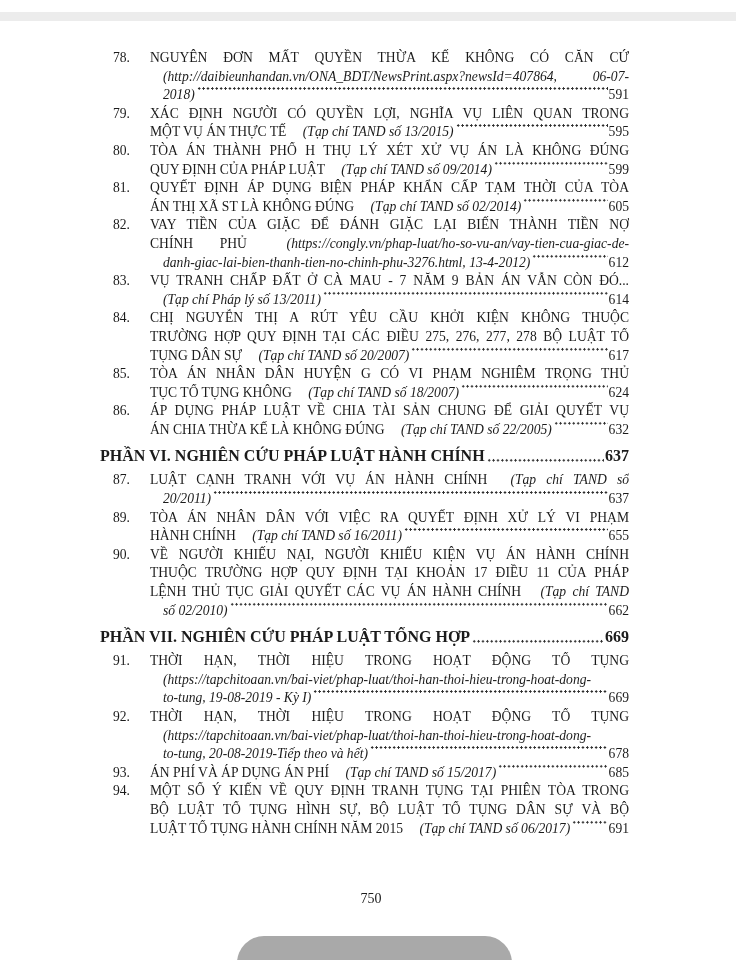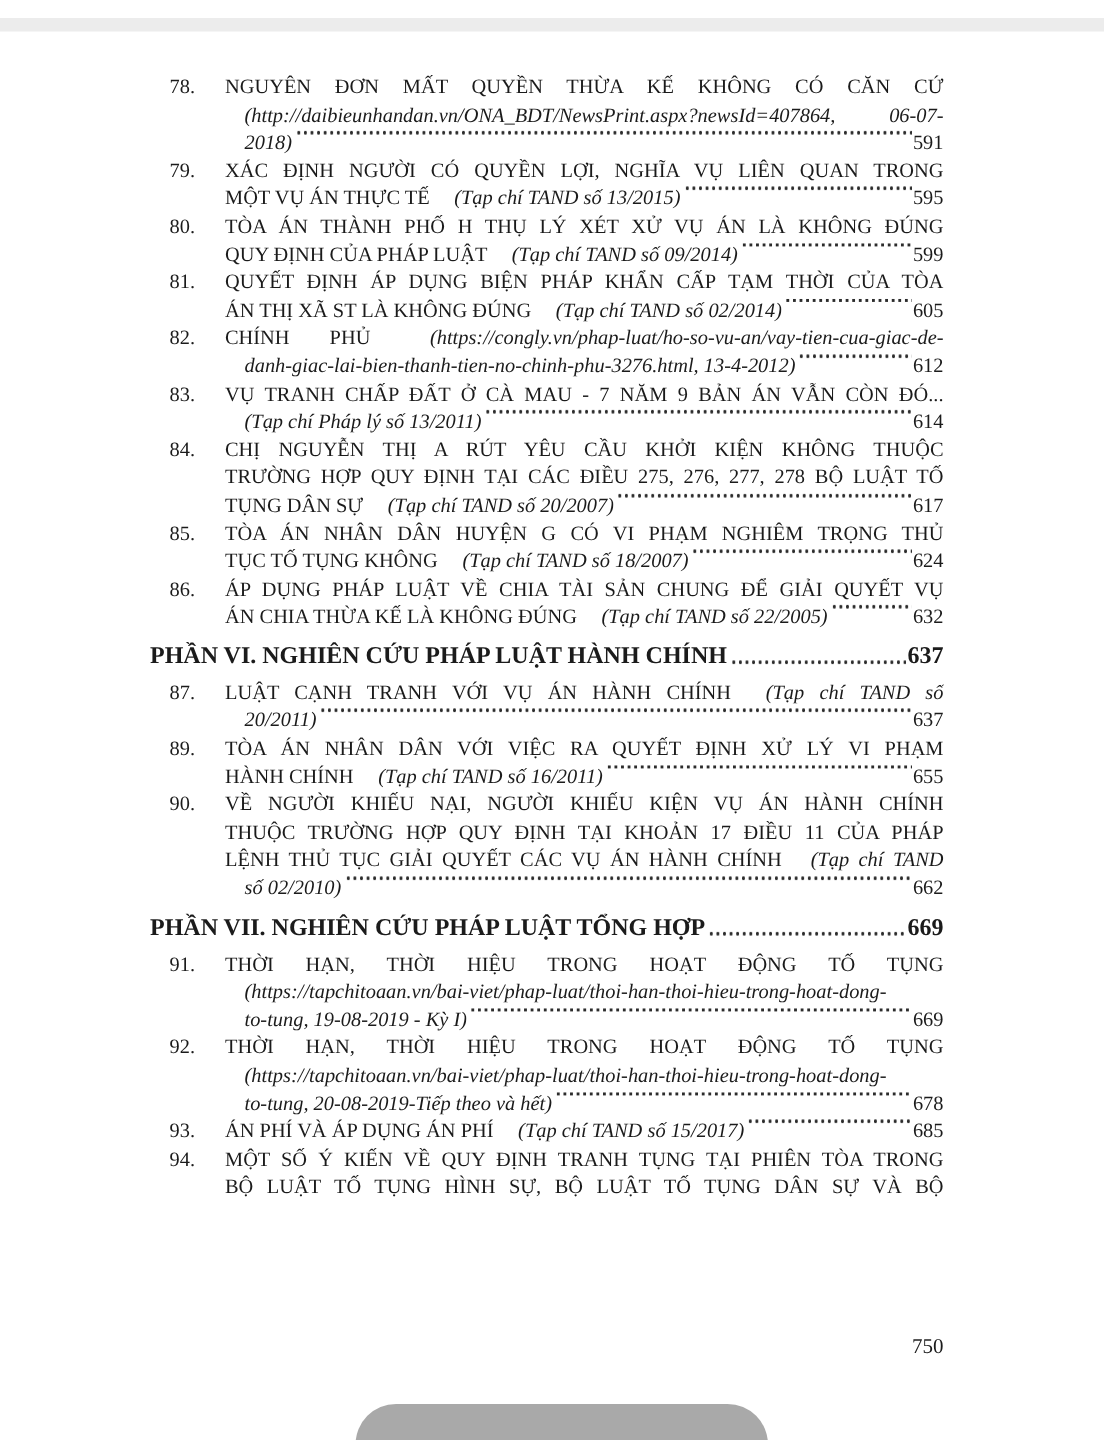--- a/index.html
+++ b/index.html
@@ -40,21 +40,21 @@
   .it { font-style: italic; margin-left: 13px; }
   .section {
     display: flex; align-items: flex-end;
     font-weight: bold; font-size: 16px; line-height: 20px;
     margin: 7px 0 5px -13px;
   }
   .section .txt { white-space: nowrap; overflow: hidden; }
   .section .leader { margin-bottom: 4px; }
   .footer {
     position: absolute; top: 891px; left: 113px; width: 516px;
-    text-align: right; font-size: 14px;
+    text-align: center; font-size: 14px;
   }
   .handle {
     position: absolute; left: 237px; top: 936px; width: 275px; height: 60px;
     background: #a9a9a9; border-radius: 27px;
   }
 </style>
 </head>
 <body>
 
 <div class="gap-band"></div>
@@ -101,20 +101,21 @@
         <div class="line lastline">
           <span class="txt"><span class="seg">ÁN THỊ XÃ ST LÀ KHÔNG ĐÚNG </span><span class="seg it">(Tạp chí TAND số 02/2014) </span></span>
           <span class="leader"></span>
           <span class="pg">605</span>
         </div>
       </div>
     </div>
     <div class="entry">
       <div class="num">82.</div>
       <div class="body">
+        <div class="line fullline"><span class="seg">VAY TIỀN CỦA GIẶC ĐỂ ĐÁNH GIẶC LẠI BIẾN THÀNH TIỀN NỢ</span></div>
         <div class="line fullline"><span class="seg">CHÍNH PHỦ </span><span class="seg it">(https://congly.vn/phap-luat/ho-so-vu-an/vay-tien-cua-giac-de-</span></div>
         <div class="line lastline">
           <span class="txt"><span class="seg it">danh-giac-lai-bien-thanh-tien-no-chinh-phu-3276.html, 13-4-2012) </span></span>
           <span class="leader"></span>
           <span class="pg">612</span>
         </div>
       </div>
     </div>
     <div class="entry">
       <div class="num">83.</div>
@@ -238,20 +239,25 @@
           <span class="leader"></span>
           <span class="pg">685</span>
         </div>
       </div>
     </div>
     <div class="entry">
       <div class="num">94.</div>
       <div class="body">
         <div class="line fullline"><span class="seg">MỘT SỐ Ý KIẾN VỀ QUY ĐỊNH TRANH TỤNG TẠI PHIÊN TÒA TRONG</span></div>
         <div class="line fullline"><span class="seg">BỘ LUẬT TỐ TỤNG HÌNH SỰ, BỘ LUẬT TỐ TỤNG DÂN SỰ VÀ BỘ</span></div>
+        <div class="line lastline">
+          <span class="txt"><span class="seg">LUẬT TỐ TỤNG HÀNH CHÍNH NĂM 2015 </span><span class="seg it">(Tạp chí TAND số 06/2017) </span></span>
+          <span class="leader"></span>
+          <span class="pg">691</span>
+        </div>
       </div>
     </div>
   </div>
 
 <div class="footer">
   <span>750</span>
 </div>
 
 <div class="handle"></div>
 

